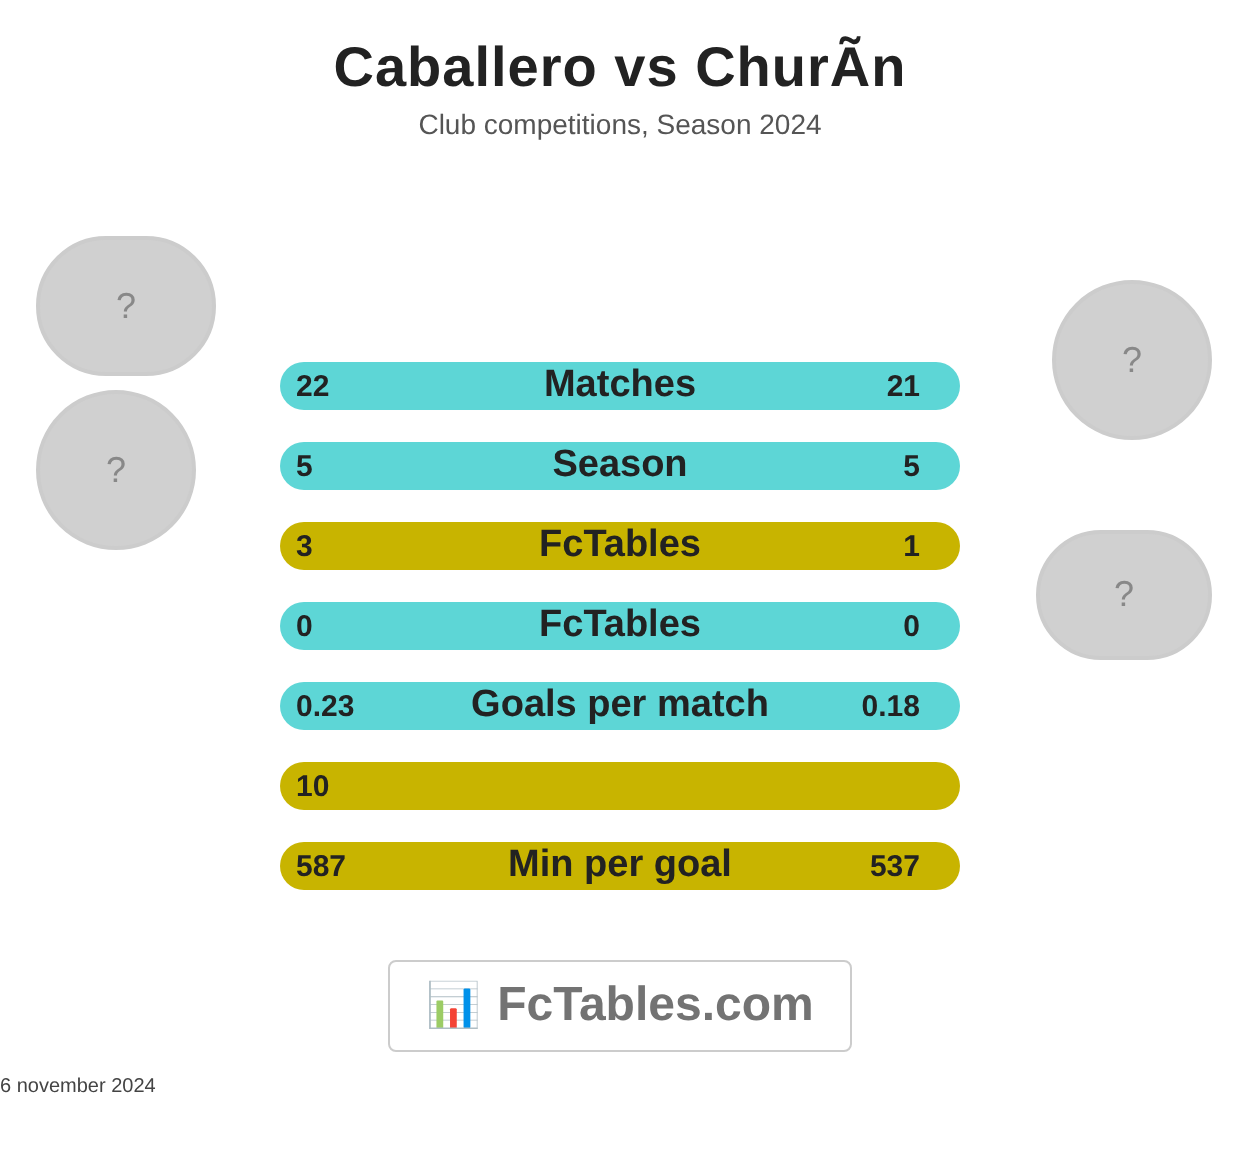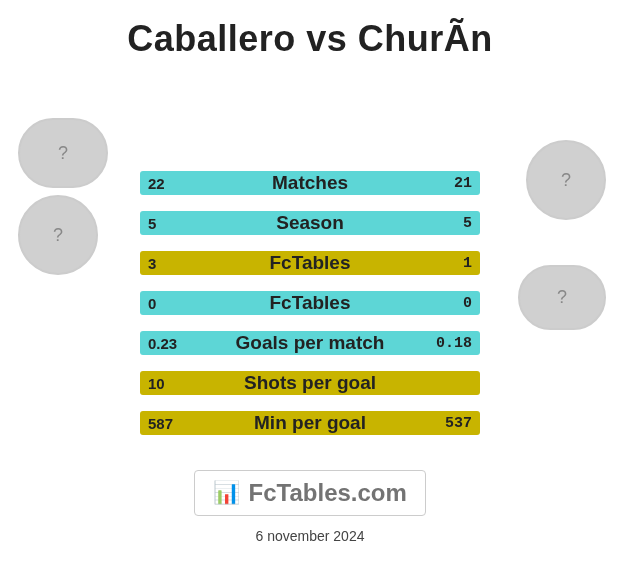--- a/index.html
+++ b/index.html
@@ -17,21 +17,21 @@
       position: relative;
       background: #fff;
     }
 
     
     .header {
       text-align: center;
       padding: 18px 20px 6px;
     }
     .main-title {
-      font-size: 36px;
+      font-size: 28px;
       font-weight: 900;
       color: #222;
       letter-spacing: 0.5px;
     }
     .subtitle {
       font-size: 14px;
       color: #555;
       margin-top: 4px;
     }
 
@@ -73,21 +73,21 @@
       align-items: center;
       margin-bottom: 6px;
       height: 34px;
     }
 
     .stat-bar {
       display: flex;
       align-items: center;
       width: 100%;
       height: 24px;
-      border-radius: 3px;
+      border-radius: 13px;
       overflow: hidden;
       position: relative;
     }
 
     .stat-bar.teal {
       background: #5dd6d6;
     }
     .stat-bar.gold {
       background: #c8b400;
     }
@@ -103,25 +103,24 @@
       position: absolute;
       left: 50%;
       transform: translateX(-50%);
       font-size: 19px;
       font-weight: 600;
       color: #222;
       white-space: nowrap;
     }
     .stat-right-val {
       position: absolute;
-      right: 8px;
+      right: 20px;
       font-weight: bold;
       font-size: 15px;
       color: #222;
-      font-family: Liberation Mono, monospace;
     }
 
     
     .logo-section {
       text-align: center;
       margin-top: 30px;
     }
     .logo-box {
       display: inline-flex;
       align-items: center;
@@ -135,23 +134,23 @@
       color: #2266cc;
     }
     .logo-text {
       font-size: 24px;
       font-weight: bold;
       color: #737373;
     }
 
     
     .footer-date {
-      text-align: center;
+      text-align: left;
       margin-top: 12px;
-      font-size: 14px;
+      font-size: 10px;
       color: #444;
     }
 
     
     .avatar-left-1 {
       position: absolute;
       left: 18px;
       top: 118px;
     }
     .avatar-left-2 {
@@ -170,20 +169,21 @@
       top: 265px;
     }
   </style>
 </head>
 <body>
 
 <div class="page-wrapper">
 
   <div class="header">
     <div class="main-title">Caballero vs ChurÃ­n</div>
+    <div class="subtitle">Club competitions, Season 2024</div>
   </div>
 
   <div class="avatar-left-1">
     <div class="avatar-circle avatar-lg">
       <span>?</span>
     </div>
   </div>
   <div class="avatar-left-2">
     <div class="avatar-circle avatar-md">
       <span>?</span>
@@ -234,21 +234,20 @@
       <div class="stat-row">
         <div class="stat-bar teal">
           <span class="stat-left-val">0.23</span>
           <span class="stat-label">Goals per match</span>
           <span class="stat-right-val">0.18</span>
         </div>
       </div>
       <div class="stat-row">
         <div class="stat-bar gold no-right">
           <span class="stat-left-val">10</span>
-          <span class="stat-label">Shots per goal</span>
         </div>
       </div>
       <div class="stat-row">
         <div class="stat-bar gold">
           <span class="stat-left-val">587</span>
           <span class="stat-label">Min per goal</span>
           <span class="stat-right-val">537</span>
         </div>
       </div>
     </div>

